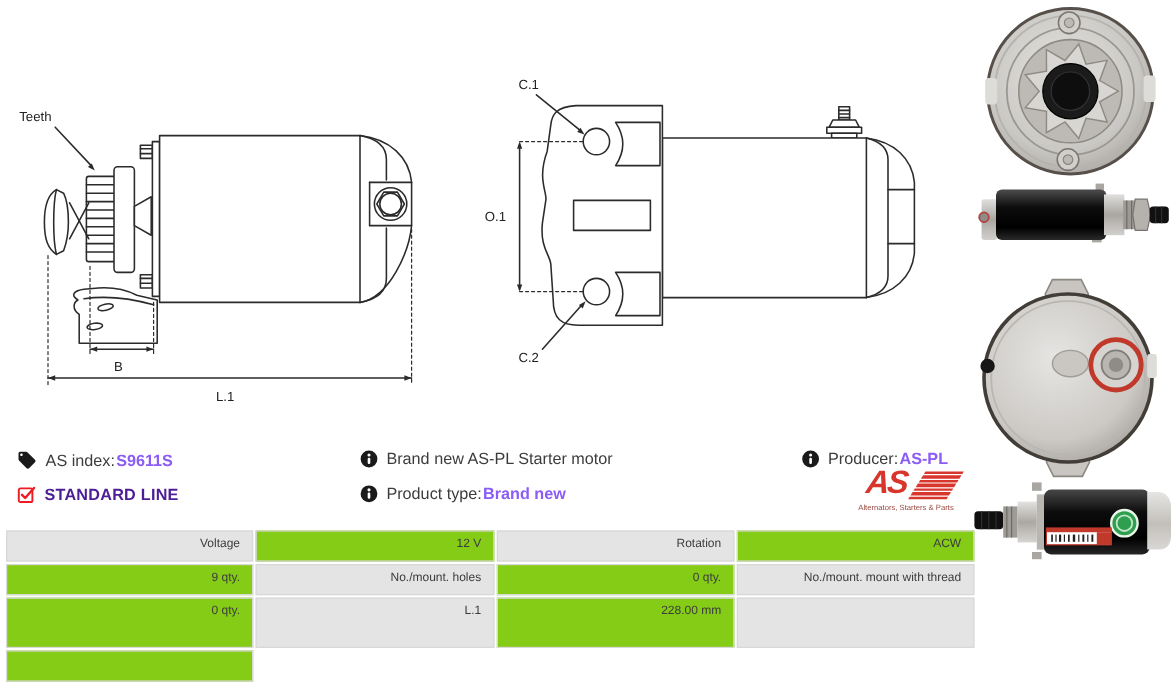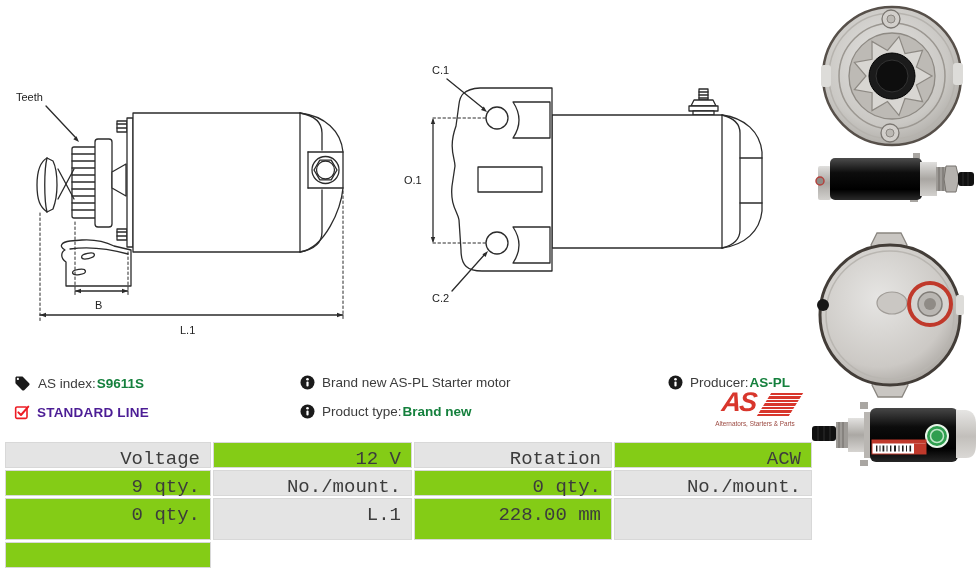--- a/index.html
+++ b/index.html
@@ -6,41 +6,41 @@
   .page{position:relative;width:976px;height:580px;background:#fff;
         font-family:"Liberation Sans",sans-serif;overflow:hidden;color:#3c3c3c;}
 
   
   .tech-svg{position:absolute;}
   .tech-svg text{font-family:"Liberation Sans",sans-serif;font-size:11px;fill:#222;}
 
   
   .info-item{position:absolute;display:flex;align-items:center;gap:7px;
              font-size:13.5px;color:#3c3c3c;white-space:nowrap;}
-  .info-item .val{font-weight:bold;color:#15803d;margin-left:1px;}
+  .info-item .val{font-weight:bold;color:#8b5cf6;margin-left:1px;}
   .standard-line{color:#4c1d95;font-weight:bold;letter-spacing:.2px;}
 
   
   .as-logo{position:absolute;left:712px;top:391px;width:86px;text-align:center;}
   .as-mark{position:relative;height:27px;}
   .as-text{position:absolute;left:10px;top:-2px;font-style:italic;font-weight:bold;
            font-size:27px;line-height:27px;color:#d8362c;letter-spacing:-2px;
            transform:skewX(-6deg);}
   .as-stripes{position:absolute;right:2px;top:2px;width:32px;display:flex;
               flex-direction:column;gap:1.4px;transform:skewX(-32deg);}
   .as-stripes i{display:block;height:2.1px;background:#d8362c;}
   .as-tagline{font-size:6.4px;color:#9c4a42;margin-top:2px;white-space:nowrap;}
 
   
   .spec-table{position:absolute;left:5px;top:442px;width:807px;display:grid;
               grid-template-columns:206px 199px 198px 198px;
               grid-template-rows:26px 26px 42px 26px;gap:2px;}
   .cell{display:flex;justify-content:flex-end;align-items:flex-start;
-        padding:5px 10px 0 10px;font-size:19px;line-height:1.25;
-        text-align:right;border:1px solid #d8d8d8;box-sizing:border-box;font-family:Liberation Mono, monospace;}
+        padding:5px 10px 0 10px;font-size:10px;line-height:1.25;
+        text-align:right;border:1px solid #d8d8d8;box-sizing:border-box;}
   .cl{background:#e4e4e4;}
   .cv{background:#84cc16;}
 
   
   .photo{position:absolute;}
 </style>
 </head>
 <body>
 
 <div class="page">

